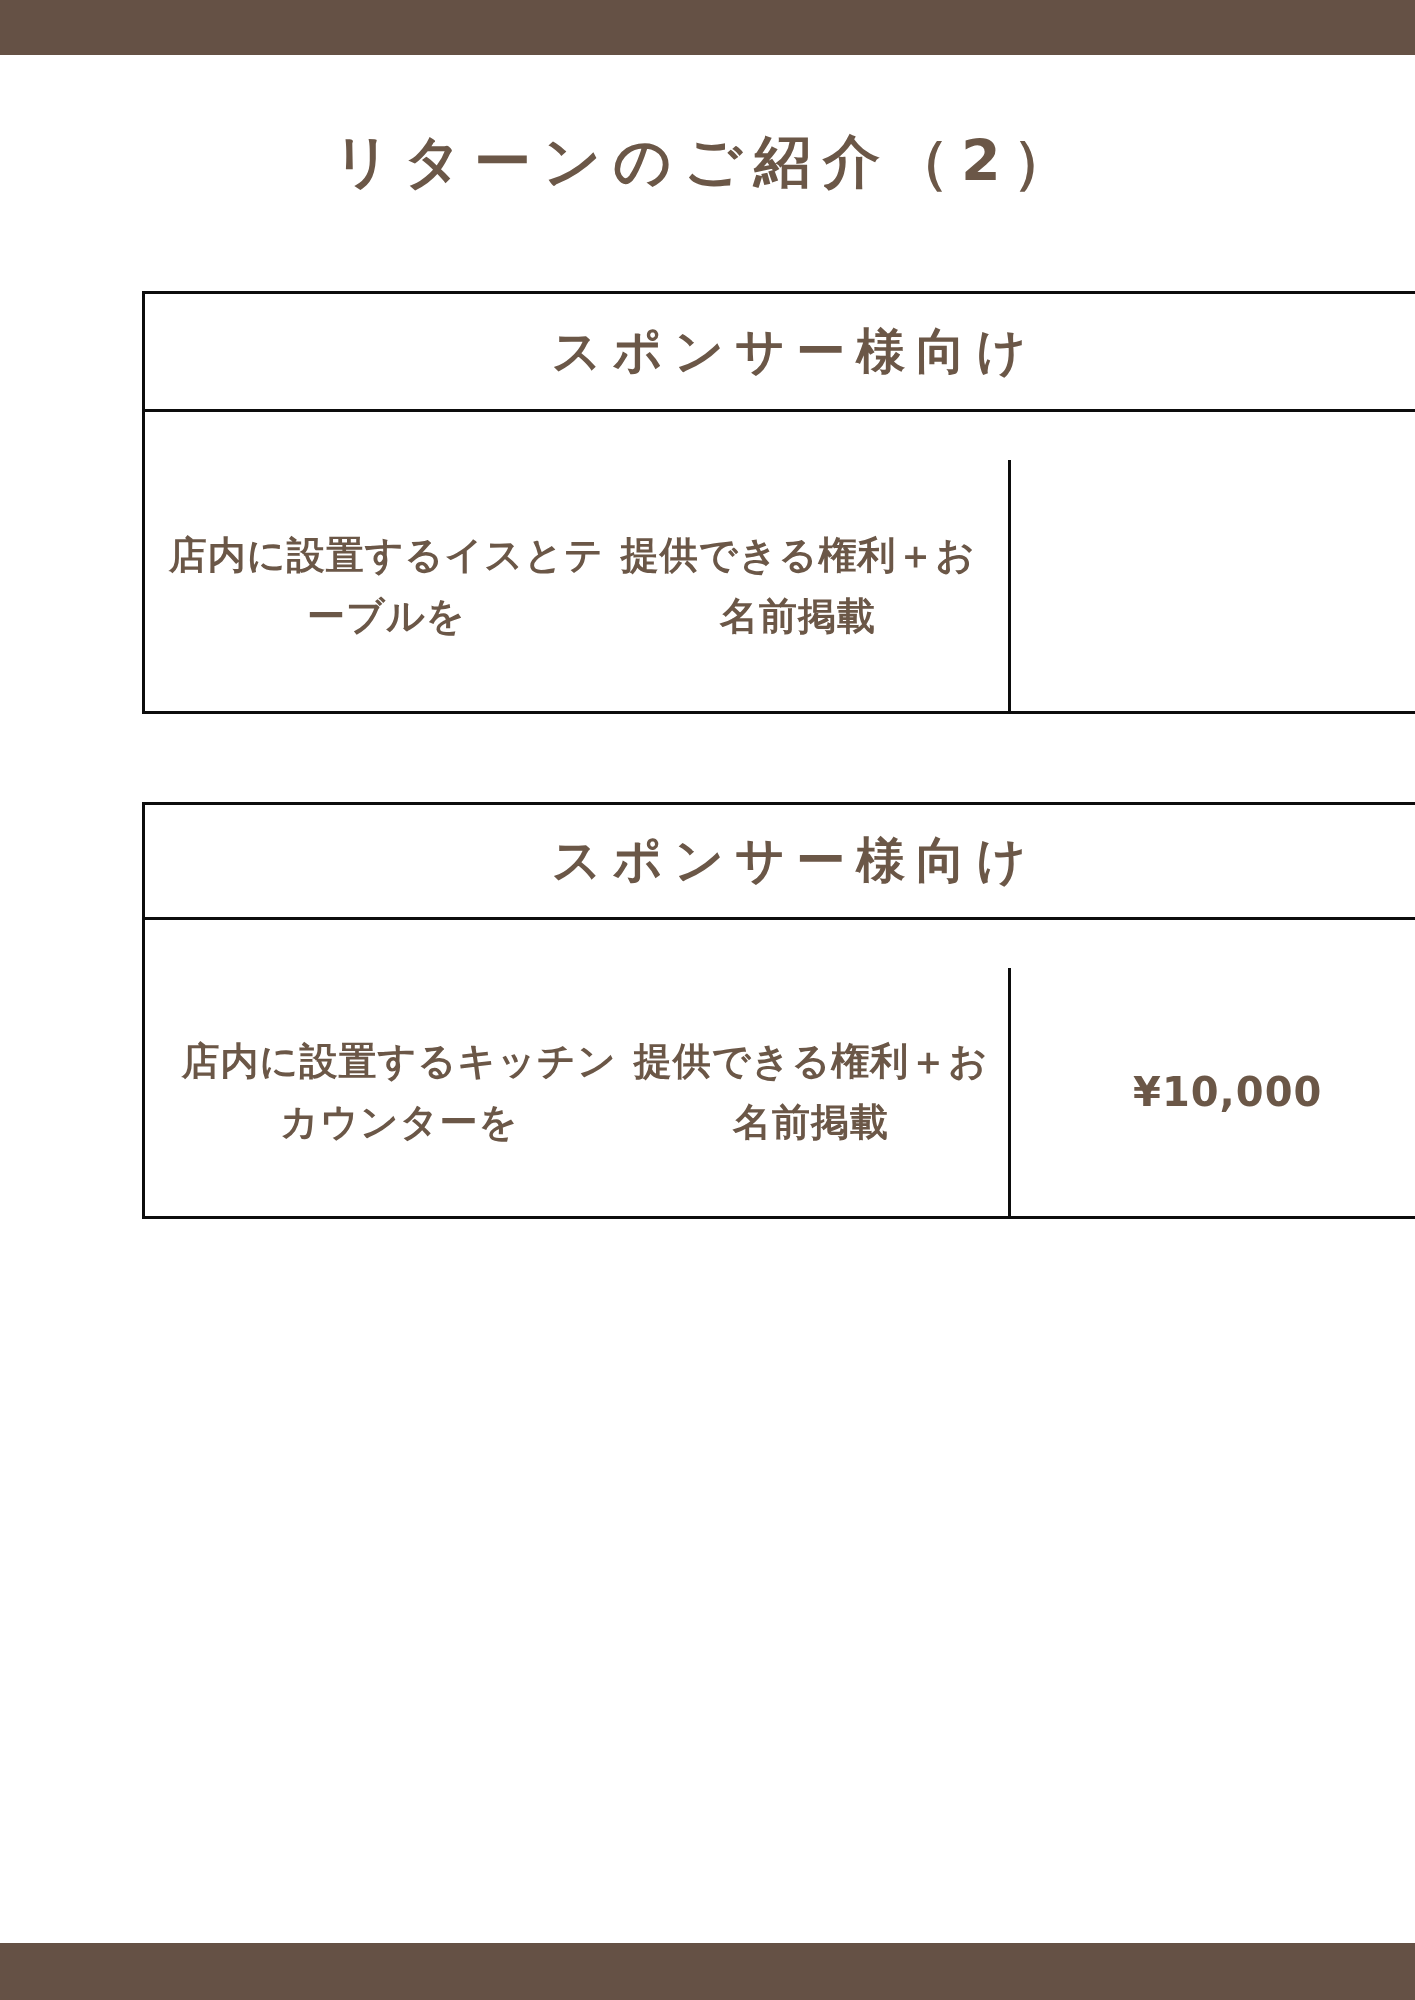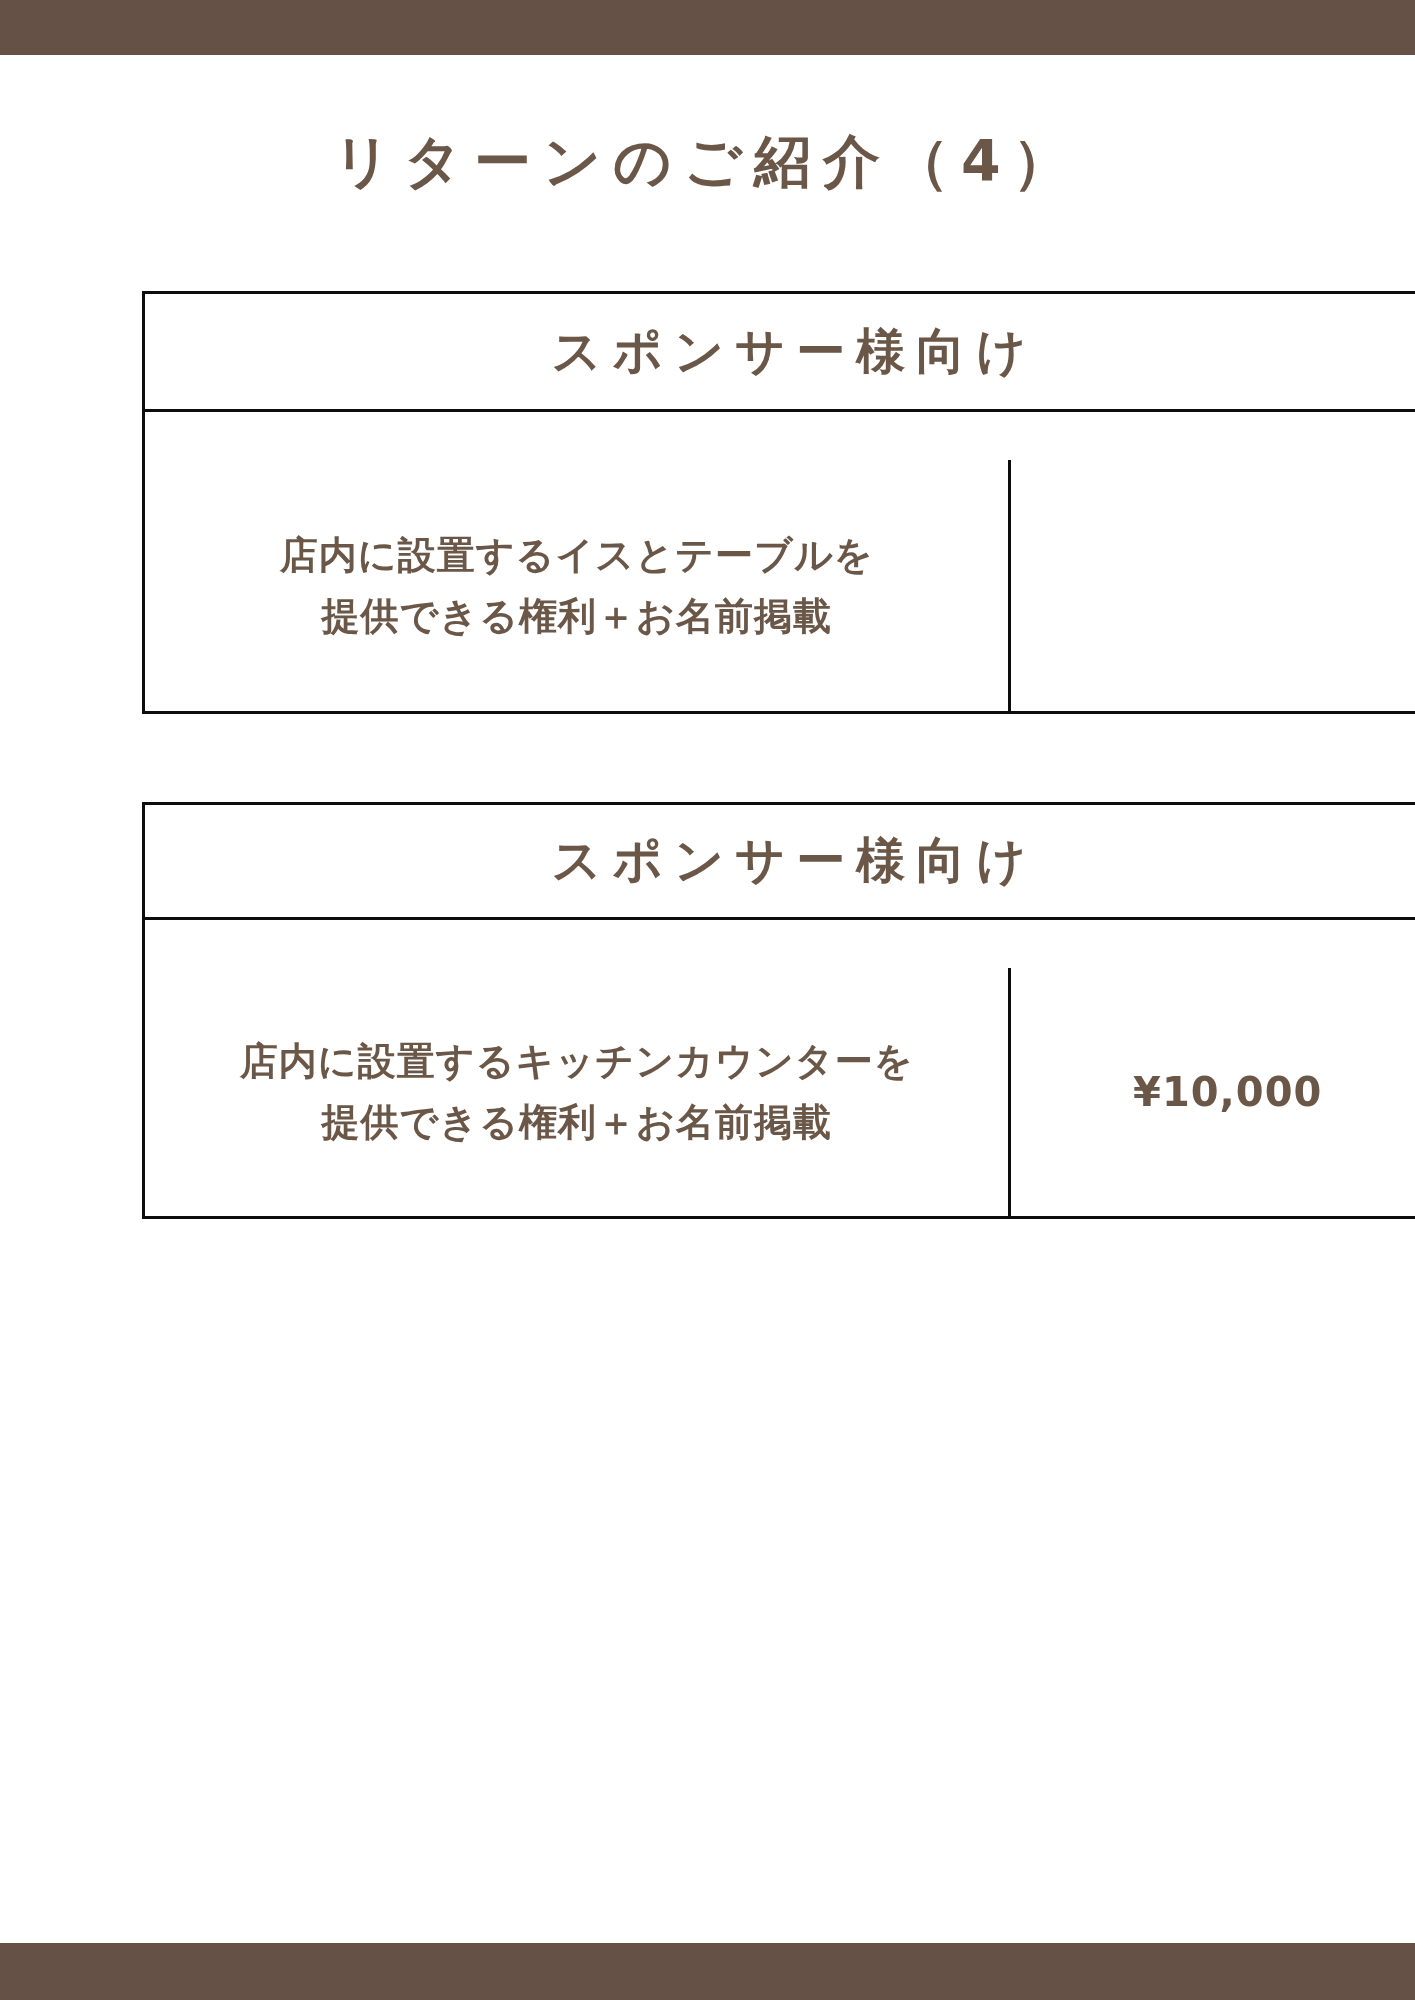--- a/index.html
+++ b/index.html
@@ -56,21 +56,21 @@
     white-space:nowrap;
   }
   .t2 .table-header{height:115px;}
   .table-body{
     flex:1 1 auto;
     display:flex;flex-direction:row;
   }
   .description-cell{
     flex:0 0 66.7%;
     border-right:3px solid var(--border-color);
-    display:flex;flex-direction:column;
+    display:flex;flex-direction:row;
     align-items:center;justify-content:center;
     text-align:center;
     font-size:38px;
     font-weight:900;
     letter-spacing:1px;
     color:var(--text-color);
     line-height:1.6;
     padding:0 20px;
   }
   .price-cell{
@@ -82,21 +82,21 @@
     color:var(--text-color);
   }
 </style>
 </head>
 <body>
 
 <div id="page">
 
   <div class="bar top"></div>
 
-  <h1 class="page-title">リターンのご紹介（4）</h1>
+  <h1 class="page-title">リターンのご紹介（2）</h1>
 
   <div class="return-table t1">
     <div class="table-header">スポンサー様向け</div>
     <div class="table-body">
       <div class="description-cell">
         <span>店内に設置するイスとテーブルを</span>
         <span>提供できる権利＋お名前掲載</span>
       </div>
     </div>
   </div>

